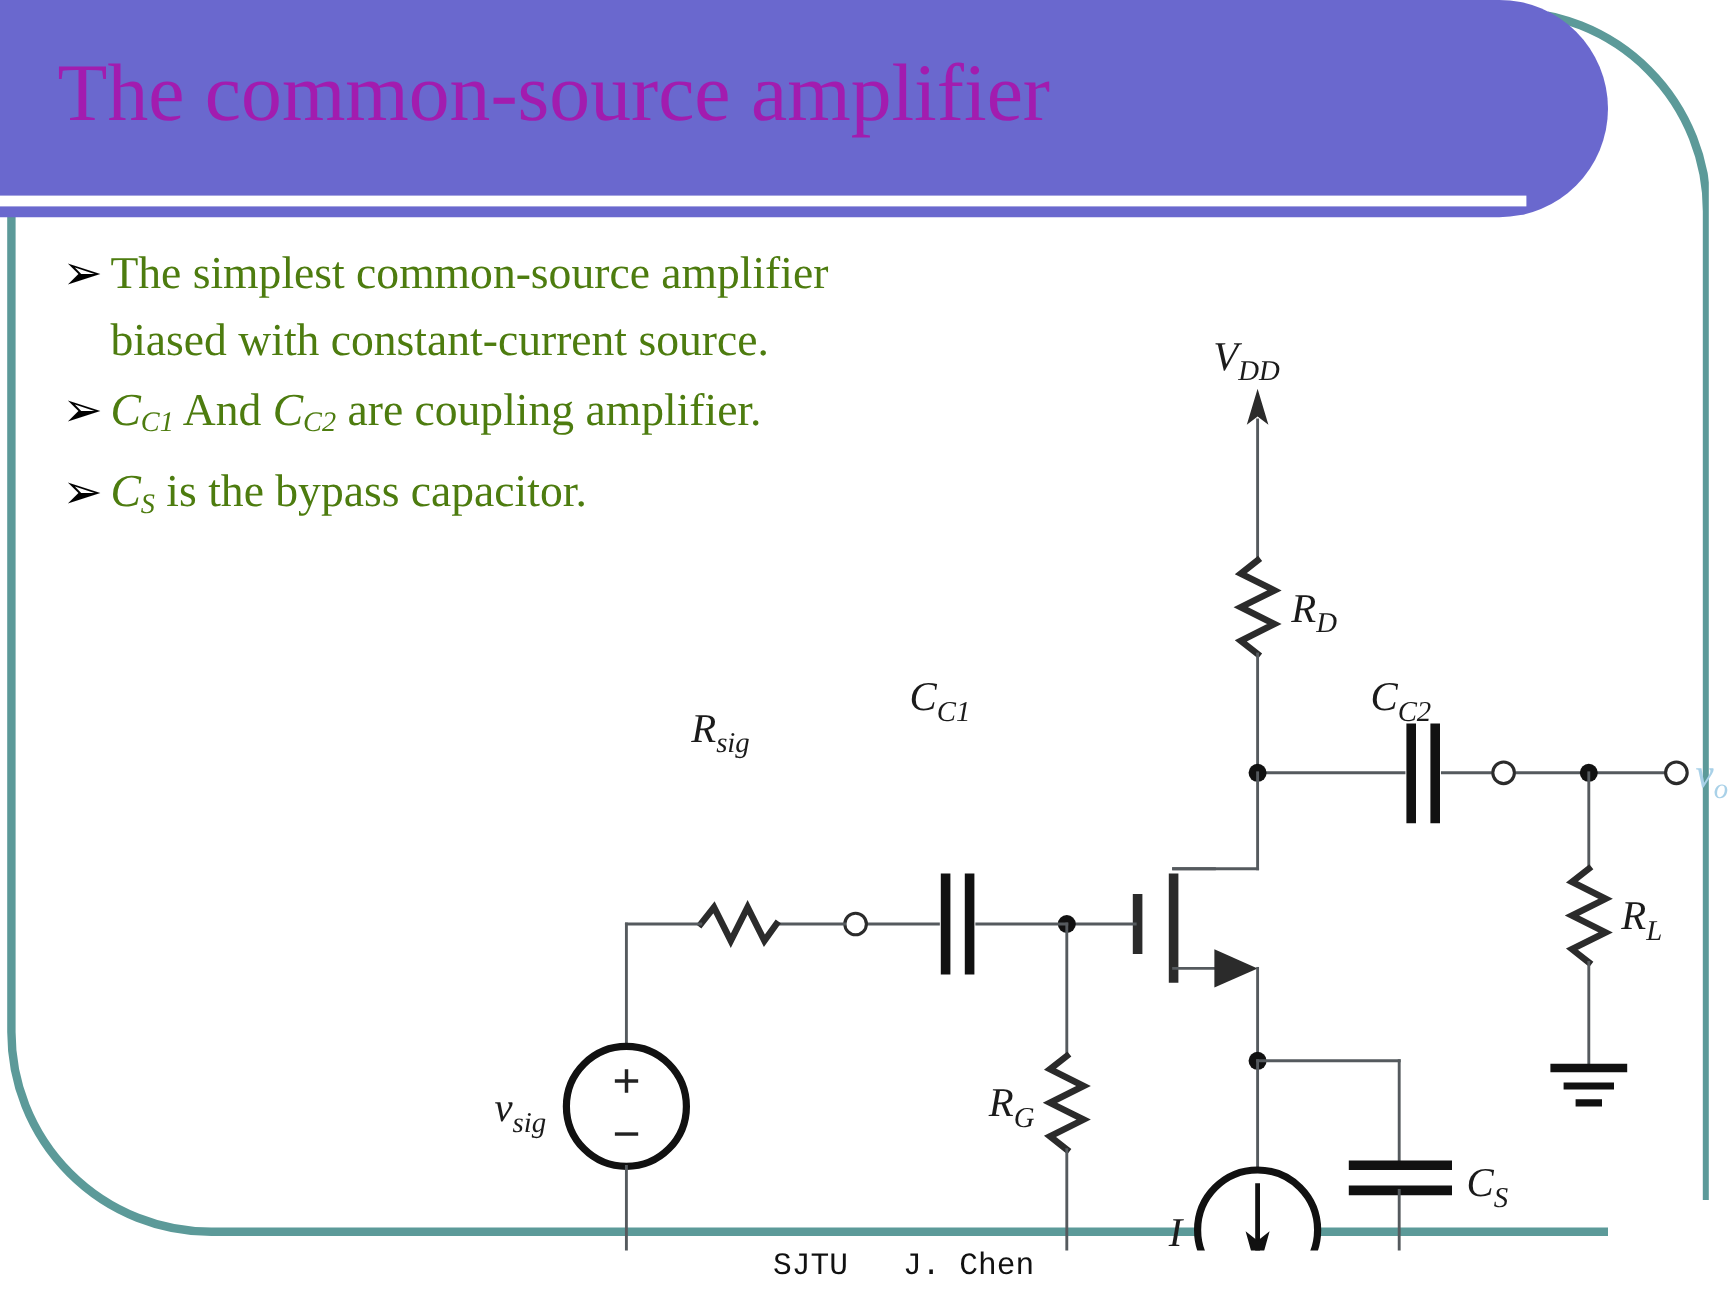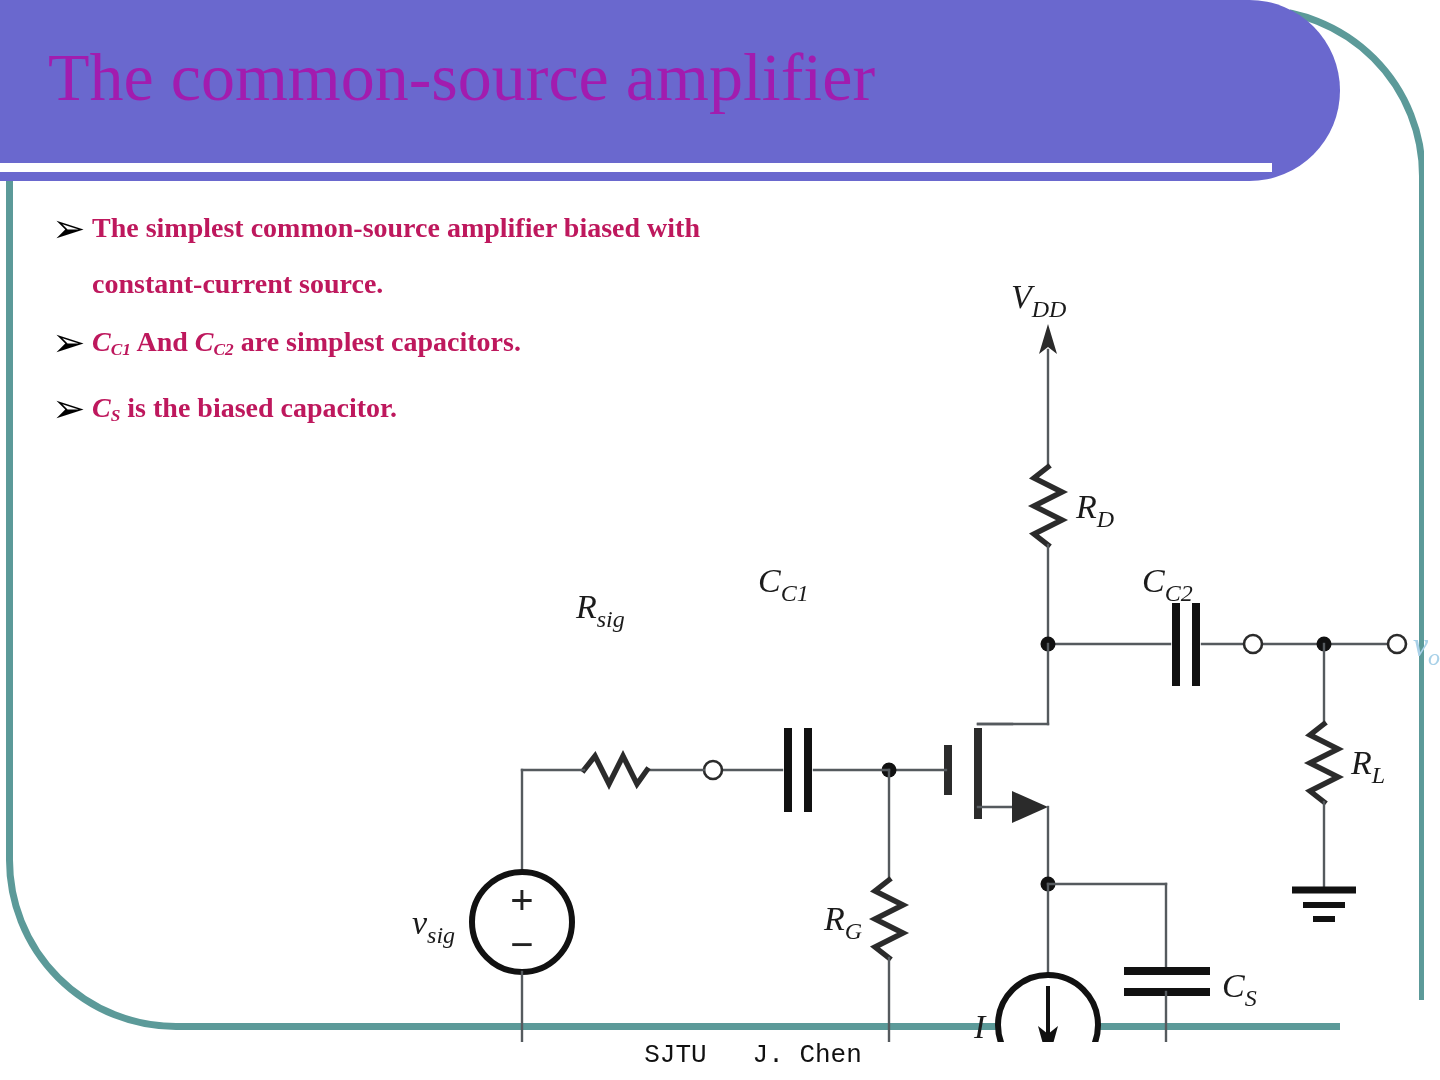--- a/index.html
+++ b/index.html
@@ -99,25 +99,24 @@
     flex: 0 0 auto;
     width: 40px;
     font-size: 40px;
     line-height: 56px;
     color: #000000;
     font-family: "DejaVu Sans", sans-serif;
     text-align: left;
   }
   .bullet-body {
     flex: 1 1 auto;
-    font-size: 28px;
+    font-size: 38px;
     line-height: 56px;
-    color: #be185d;
+    color: #4d7c0f;
     font-family: "Liberation Serif", "DejaVu Serif", serif;
-    font-weight: bold;
   }
   .bullet-body .mi {
     font-style: italic;
   }
   .bullet-body sub {
     font-size: 0.62em;
     font-style: italic;
     vertical-align: -0.22em;
   }
 
@@ -160,25 +159,25 @@
 <div id="title-stripe"></div>
 <div id="title-text">The common-source amplifier</div>
 
 <div id="bullet-list">
     <div class="bullet-row">
       <span class="bullet-marker">➢</span>
       <span class="bullet-body"><span>The simplest common-source amplifier biased with constant-current source.</span></span>
     </div>
     <div class="bullet-row">
       <span class="bullet-marker">➢</span>
-      <span class="bullet-body"><span class="mi"><span>C</span><sub>C1</sub></span><span> And </span><span class="mi"><span>C</span><sub>C2</sub></span><span> are simplest capacitors.</span></span>
+      <span class="bullet-body"><span class="mi"><span>C</span><sub>C1</sub></span><span> And </span><span class="mi"><span>C</span><sub>C2</sub></span><span> are coupling amplifier.</span></span>
     </div>
     <div class="bullet-row">
       <span class="bullet-marker">➢</span>
-      <span class="bullet-body"><span class="mi"><span>C</span><sub>S</sub></span><span> is the biased capacitor.</span></span>
+      <span class="bullet-body"><span class="mi"><span>C</span><sub>S</sub></span><span> is the bypass capacitor.</span></span>
     </div>
   </div>
 
 <div id="circuit-area">
 <svg id="circuit-svg" width="1040" height="780" viewBox="0 0 1040 780" xmlns="http://www.w3.org/2000/svg">
   <g fill="none" stroke="#555a5e" stroke-width="2.4" stroke-linecap="square">
 
     <line x1="648" y1="88" x2="648" y2="205"></line>
 
     <polyline stroke="#2b2b2b" stroke-width="5.4" stroke-linejoin="miter" points="648,205 634,216 662,230 634,244 662,258 634,272 648,283"></polyline>

